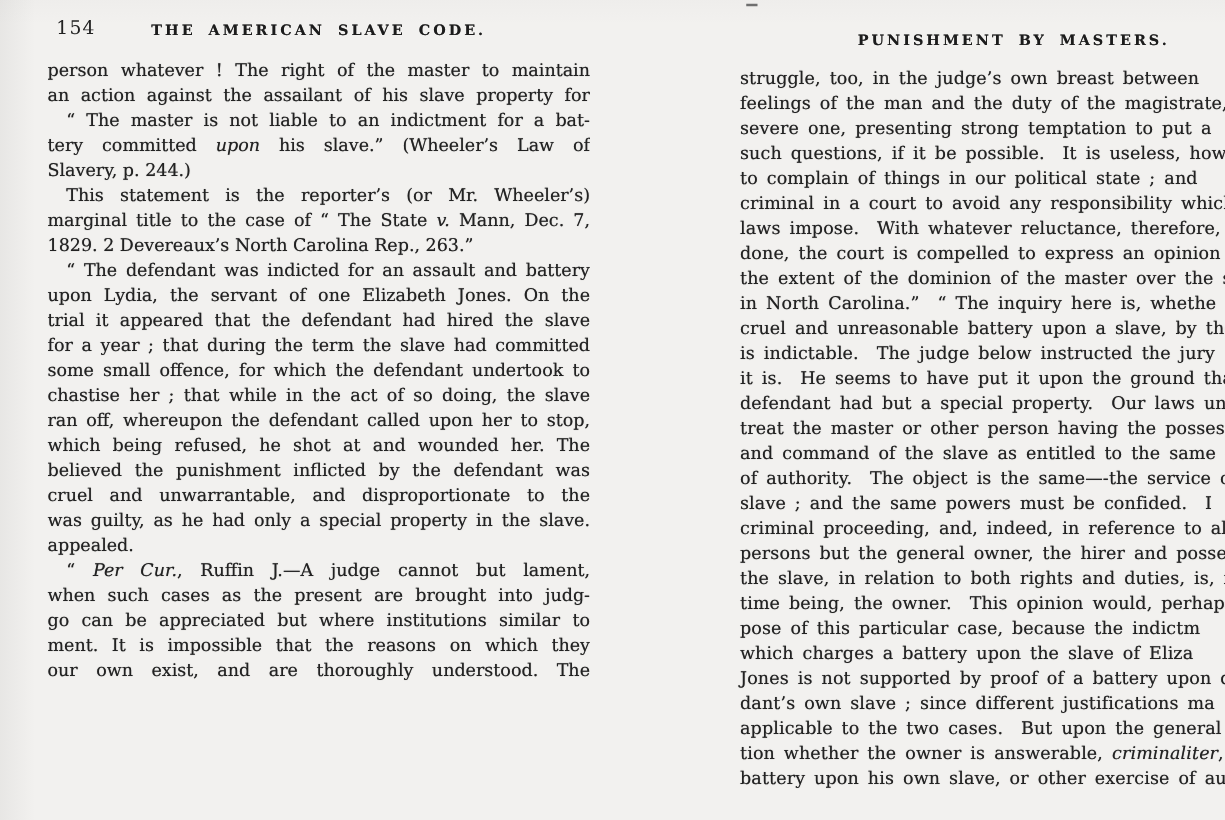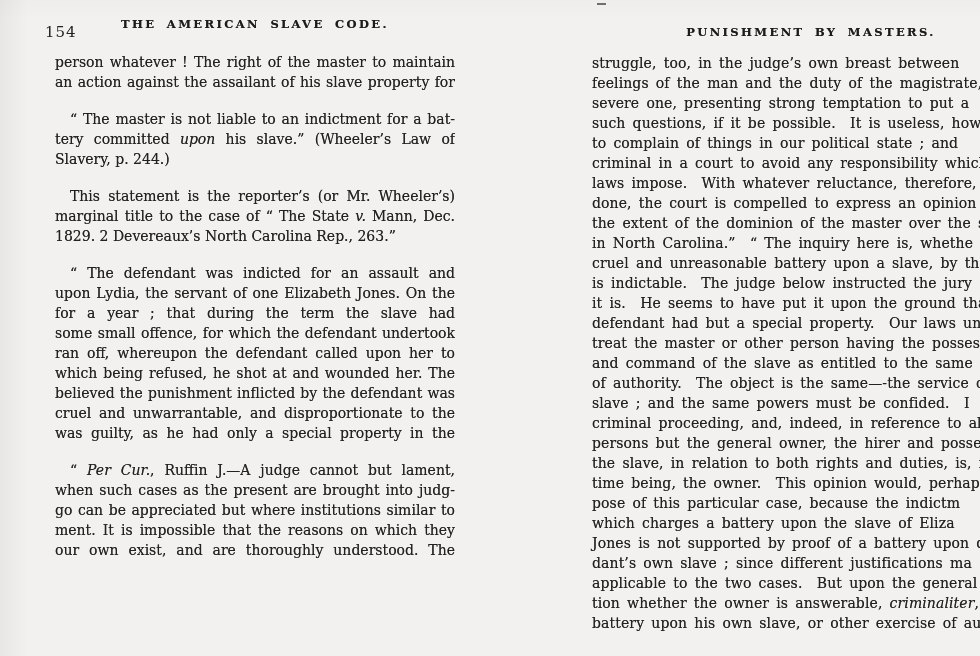--- a/index.html
+++ b/index.html
@@ -26,42 +26,42 @@
     top: 13px;
   }
   .left-page  { left: 38px;  width: 434px; }
   .right-page { left: 592px; width: 438px; top: 21px; }
   .header-row {
     position: relative;
     height: 22px;
   }
   .page-number {
     position: absolute;
-    left: 7px; top: 10px;
+    left: 7px; top: 0;
     font-size: 15px;
     letter-spacing: 1px;
   }
   .running-title {
     text-align: center;
     font-size: 11.5px;
     font-weight: bold;
     letter-spacing: 2.4px;
     word-spacing: 4px;
     padding-top: 4px;
     color: #1c1c1c;
     text-shadow: 0 0 0.5px rgba(28,28,28,0.6);
   }
   .text-block {
     margin-top: 12px;
     font-size: 14px;
     line-height: 20px;
     text-shadow: 0 0 0.6px rgba(34,34,34,0.65);
   }
   .right-page .text-block { margin-top: 10px; }
-  .para { margin: 17px; }
+  .para { margin: 0; }
   .para.indent .line:first-child { text-indent: 15px; }
   .line {
     text-align: justify;
     text-align-last: justify;
     height: 20px;
     overflow: hidden;
   }
   .line.short { text-align-last: left; }
   .rline {
     white-space: pre;
@@ -92,27 +92,30 @@
         <div class="line short">Slavery, p. 244.)</div>
       </div>
       <div class="para indent">
         <div class="line">This statement is the reporter’s (or Mr. Wheeler’s)</div>
         <div class="line">marginal title to the case of “ The State <i>v.</i> Mann, Dec. 7,</div>
         <div class="line short">1829.   2 Devereaux’s North Carolina Rep., 263.”</div>
       </div>
       <div class="para indent">
         <div class="line">“ The defendant was indicted for an assault and battery</div>
         <div class="line">upon Lydia, the servant of one Elizabeth Jones.  On the</div>
+        <div class="line">trial it appeared that the defendant had hired the slave</div>
         <div class="line">for a year ; that during the term the slave had committed</div>
         <div class="line">some small offence, for which the defendant undertook to</div>
+        <div class="line">chastise her ; that while in the act of so doing, the slave</div>
         <div class="line">ran off, whereupon the defendant called upon her to stop,</div>
         <div class="line">which being refused, he shot at and wounded her.  The</div>
         <div class="line">believed the punishment inflicted by the defendant was</div>
         <div class="line">cruel and unwarrantable, and disproportionate to the</div>
         <div class="line">was guilty, as he had only a special property in the slave.</div>
+        <div class="line short">appealed.</div>
       </div>
       <div class="para indent">
         <div class="line">“ <i>Per Cur.</i>, Ruffin J.—A judge cannot but lament,</div>
         <div class="line">when such cases as the present are brought into judg-</div>
         <div class="line">go can be appreciated but where institutions similar to</div>
         <div class="line">ment.  It is impossible that the reasons on which they</div>
         <div class="line">our own exist, and are thoroughly understood.  The</div>
       </div>
     </div>
 </div>

